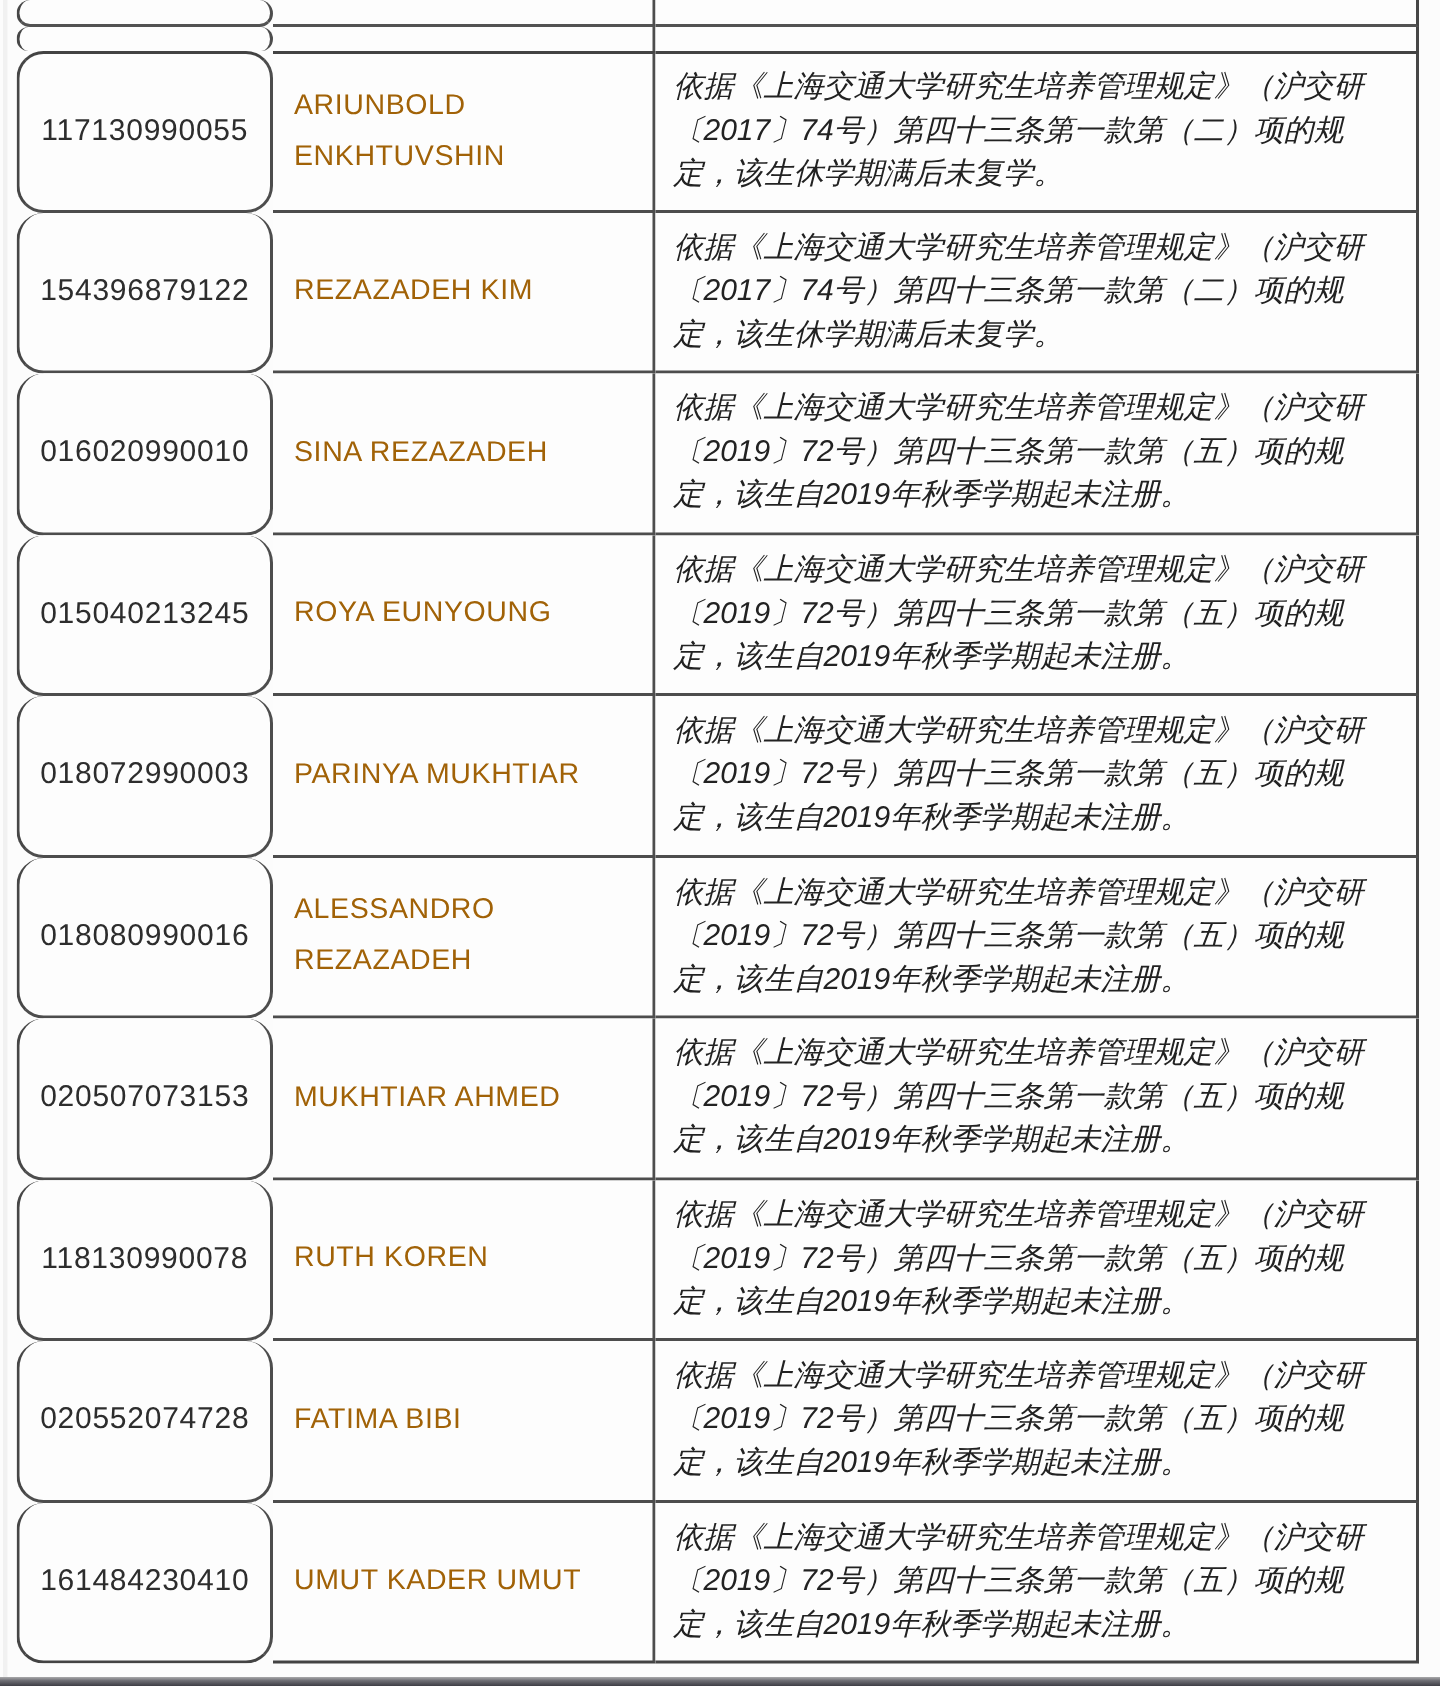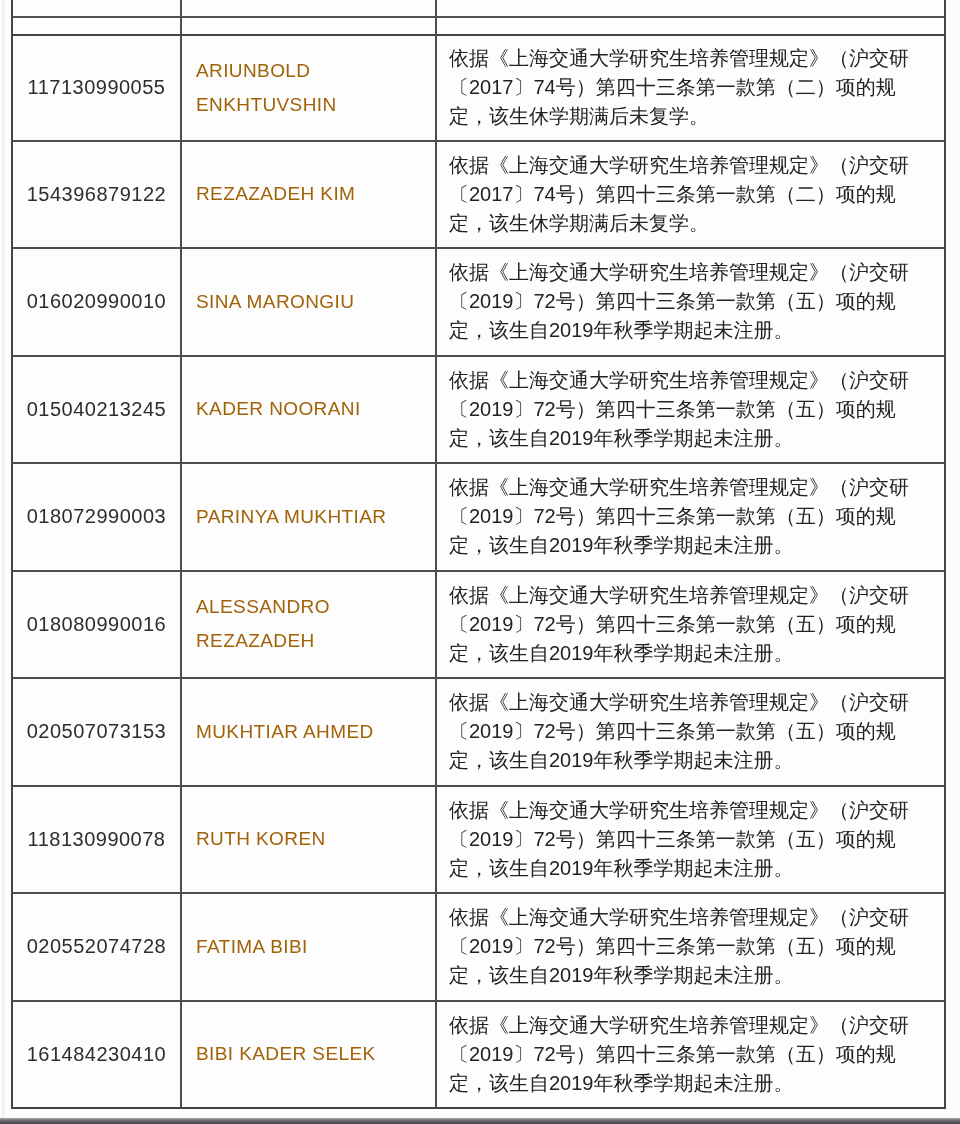--- a/index.html
+++ b/index.html
@@ -26,36 +26,37 @@
   }
   col.c1 { width:171px; }
   col.c2 { width:255px; }
   col.c3 { width:509px; }
 
   td { background:#fdfdfd; vertical-align:middle; }
 
   
   td.cell-id   { border-left:2.5px solid #464646; border-right:2px solid #4d4d4d; }
   td.cell-name { border-right:2px solid #4d4d4d; }
-  td.cell-reason { border-right:2.5px solid #464646; }
+  td.cell-reason { border-right:2.5px solid #464646;font-style:italic; }
 
   
   tr.partial-row td { height:4px; border-bottom:2px solid #525252; }
   
   tr.spacer-row td { height:5px; }
 
   tr.data-row td { height:107.5px; border-bottom:2px solid #4d4d4d; }
   tr.data-row.first td { border-top:2.5px solid #434343; }
   tr.data-row.last td  { border-bottom:2.5px solid #434343; }
 
   .cell-id {
     text-align:center;
     font-size:20px;
     letter-spacing:0.5px;
     color:#2d2d2d;
+    border-radius:18px;
   }
   .cell-name {
     padding-left:14px; padding-right:4px;
     font-size:19px;
     letter-spacing:0.4px;
     line-height:34px;
     color:#a16207;
   }
   .cell-reason {
     padding:8px 30px 8px 12px;
@@ -98,26 +99,26 @@
         <td class="cell-name">ARIUNBOLD ENKHTUVSHIN</td>
         <td class="cell-reason">依据《上海交通大学研究生培养管理规定》（沪交研〔2017〕74号）第四十三条第一款第（二）项的规定，该生休学期满后未复学。</td>
       </tr>
       <tr class="data-row">
         <td class="cell-id">154396879122</td>
         <td class="cell-name">REZAZADEH KIM</td>
         <td class="cell-reason">依据《上海交通大学研究生培养管理规定》（沪交研〔2017〕74号）第四十三条第一款第（二）项的规定，该生休学期满后未复学。</td>
       </tr>
       <tr class="data-row">
         <td class="cell-id">016020990010</td>
-        <td class="cell-name">SINA MARONGIU</td>
+        <td class="cell-name">SINA REZAZADEH</td>
         <td class="cell-reason">依据《上海交通大学研究生培养管理规定》（沪交研〔2019〕72号）第四十三条第一款第（五）项的规定，该生自2019年秋季学期起未注册。</td>
       </tr>
       <tr class="data-row">
         <td class="cell-id">015040213245</td>
-        <td class="cell-name">KADER NOORANI</td>
+        <td class="cell-name">ROYA EUNYOUNG</td>
         <td class="cell-reason">依据《上海交通大学研究生培养管理规定》（沪交研〔2019〕72号）第四十三条第一款第（五）项的规定，该生自2019年秋季学期起未注册。</td>
       </tr>
       <tr class="data-row">
         <td class="cell-id">018072990003</td>
         <td class="cell-name">PARINYA MUKHTIAR</td>
         <td class="cell-reason">依据《上海交通大学研究生培养管理规定》（沪交研〔2019〕72号）第四十三条第一款第（五）项的规定，该生自2019年秋季学期起未注册。</td>
       </tr>
       <tr class="data-row">
         <td class="cell-id">018080990016</td>
         <td class="cell-name">ALESSANDRO REZAZADEH</td>
@@ -133,20 +134,20 @@
         <td class="cell-name">RUTH KOREN</td>
         <td class="cell-reason">依据《上海交通大学研究生培养管理规定》（沪交研〔2019〕72号）第四十三条第一款第（五）项的规定，该生自2019年秋季学期起未注册。</td>
       </tr>
       <tr class="data-row">
         <td class="cell-id">020552074728</td>
         <td class="cell-name">FATIMA BIBI</td>
         <td class="cell-reason">依据《上海交通大学研究生培养管理规定》（沪交研〔2019〕72号）第四十三条第一款第（五）项的规定，该生自2019年秋季学期起未注册。</td>
       </tr>
       <tr class="data-row last">
         <td class="cell-id">161484230410</td>
-        <td class="cell-name">BIBI KADER SELEK</td>
+        <td class="cell-name">UMUT KADER UMUT</td>
         <td class="cell-reason">依据《上海交通大学研究生培养管理规定》（沪交研〔2019〕72号）第四十三条第一款第（五）项的规定，该生自2019年秋季学期起未注册。</td>
       </tr>
     </tbody>
   </table>
 
   <div class="bottom-bar"></div>
 </div>
 
 </body></html>

